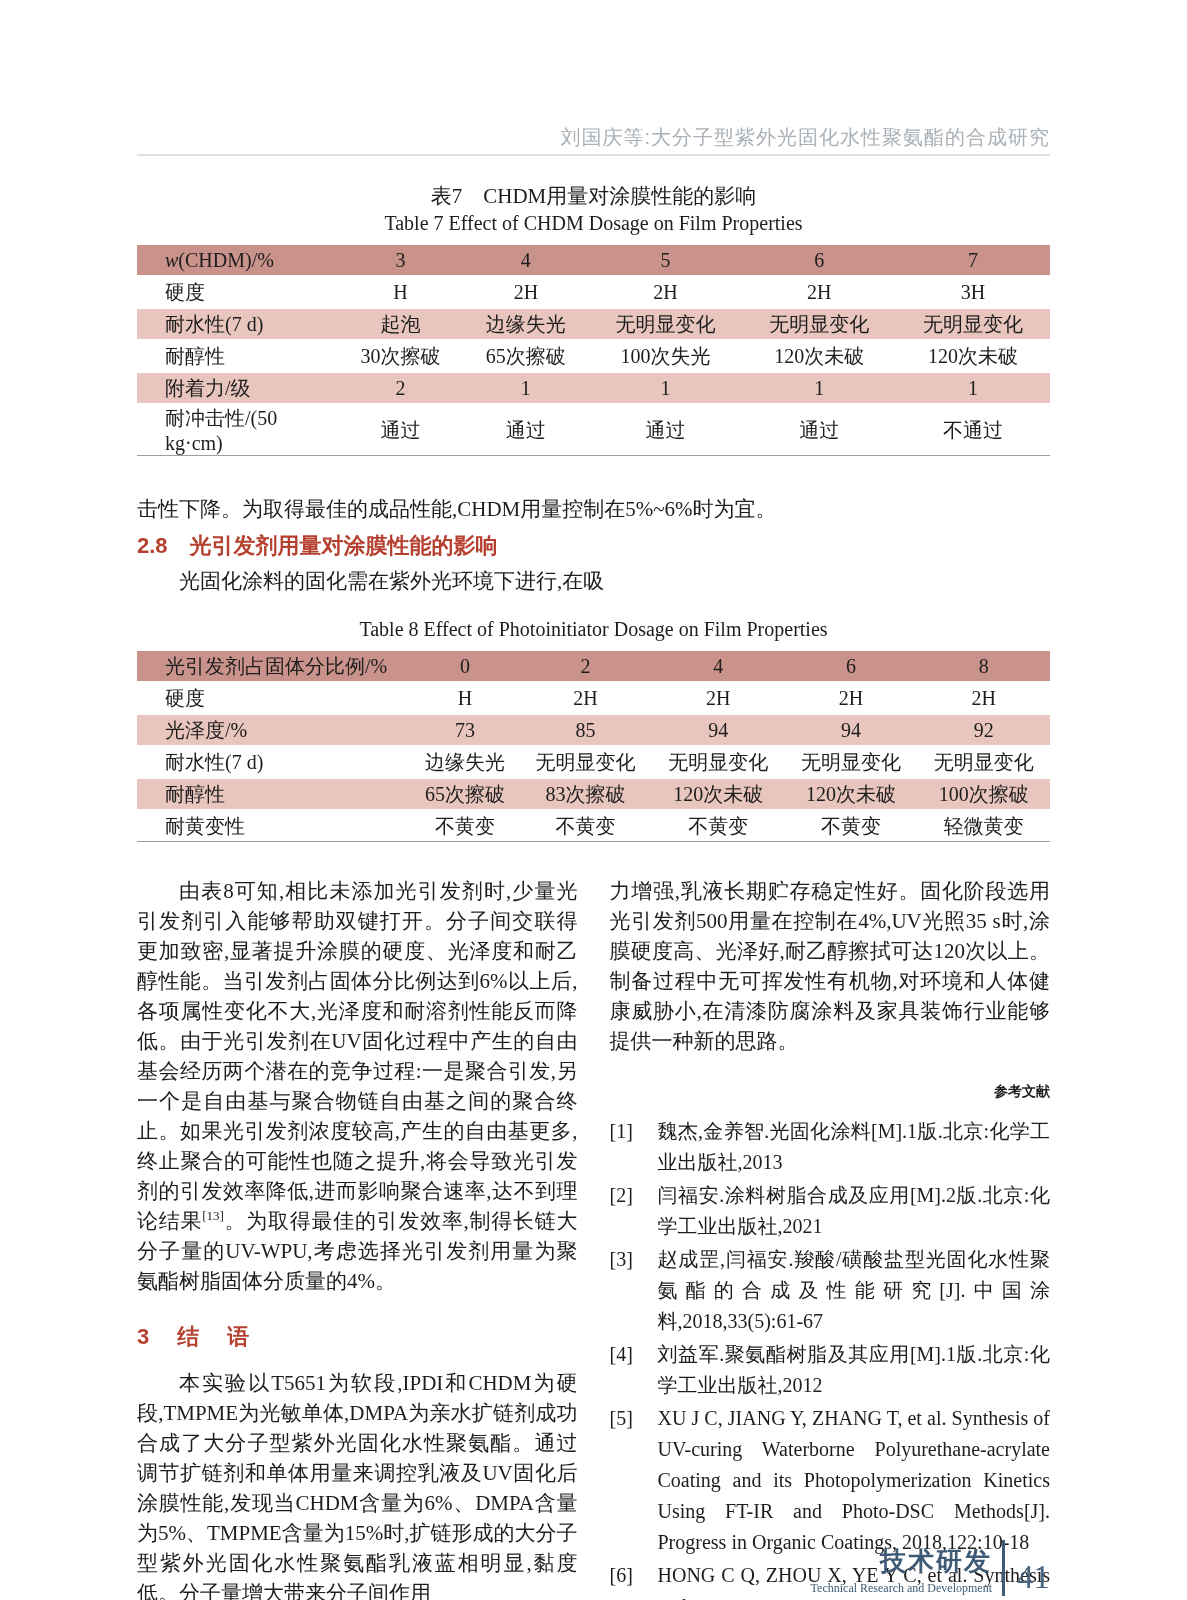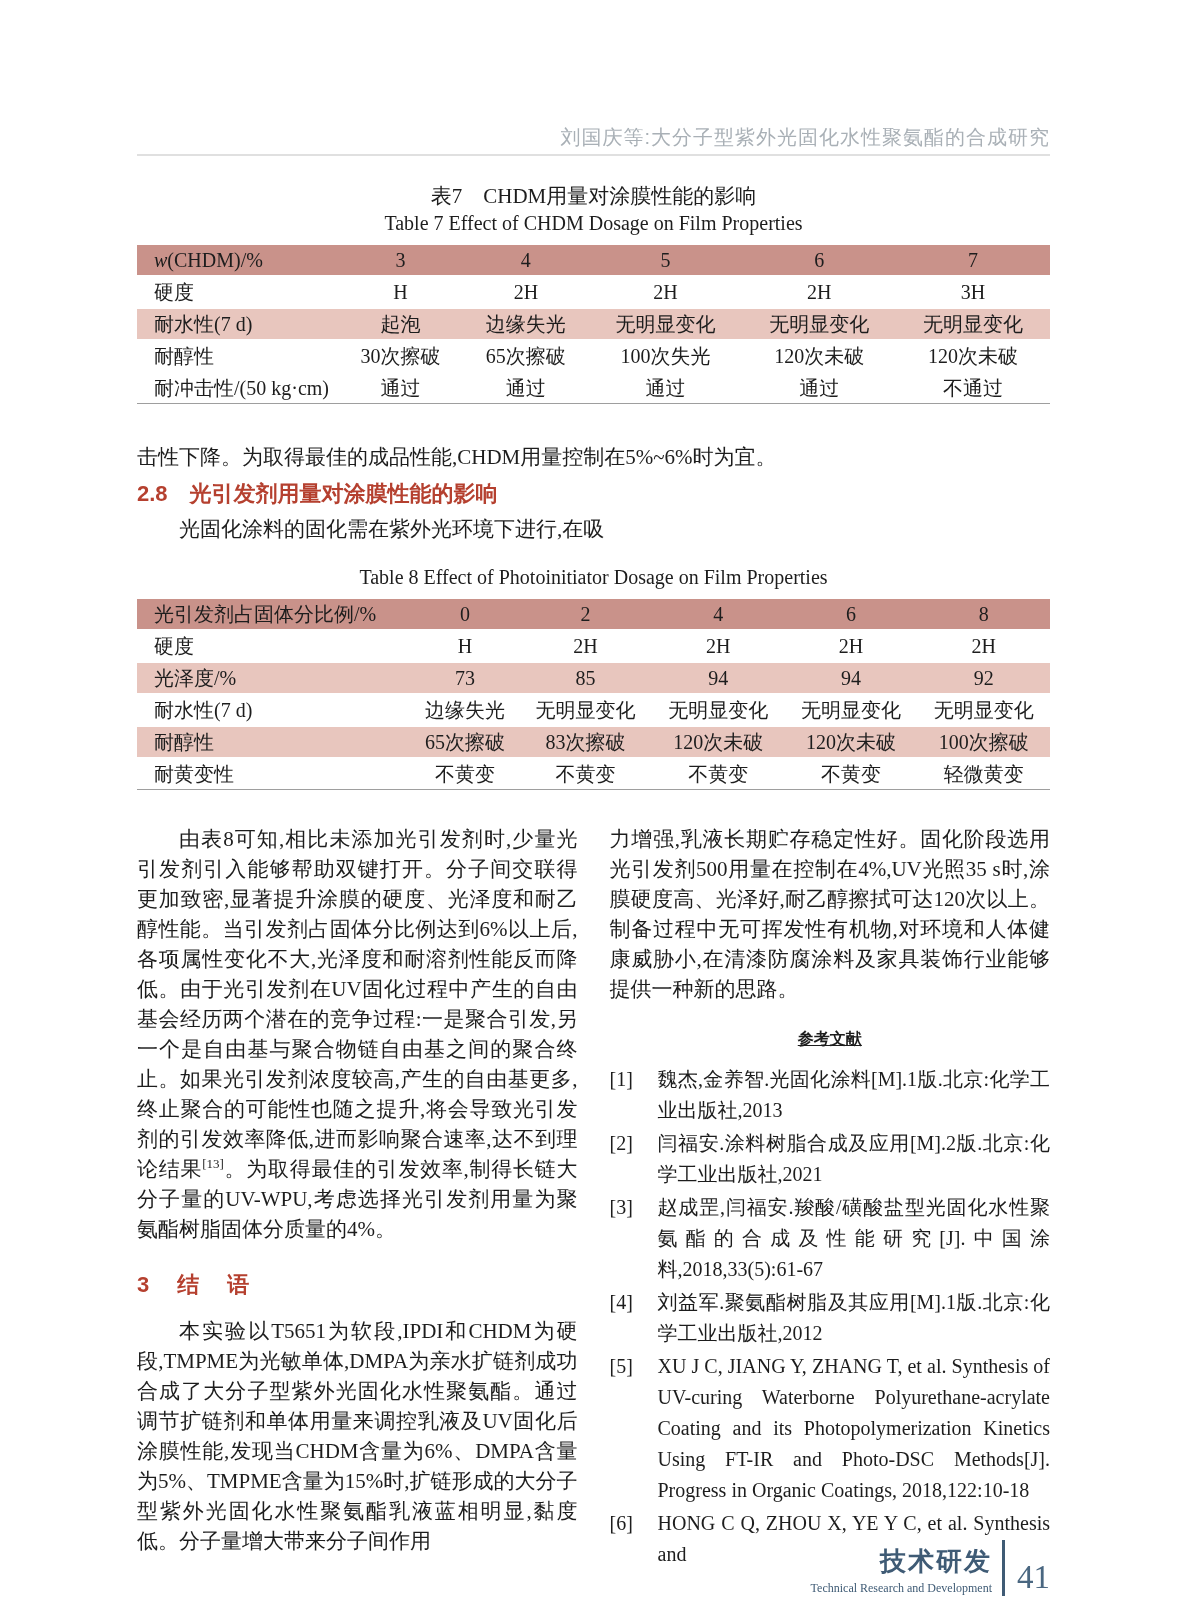--- a/index.html
+++ b/index.html
@@ -14,21 +14,21 @@
     font-family:"Liberation Sans","DejaVu Sans",sans-serif;
     font-size:20px; color:#a9b0b6; letter-spacing:1px;
   }
   .head-rule { position:absolute; top:106px; left:137px; width:913px; height:2px; background:#e0e0e0; }
   .flow { position:absolute; top:128px; left:137px; width:913px; }
 
   .tbl-title-cn { text-align:center; font-weight:normal; font-size:21px; margin:6px 0 2px; }
   .tbl-title-en { text-align:center; font-weight:normal; font-size:20px; margin:2px 0 8px; }
   table.data-table { width:100%; border-collapse:collapse; font-size:20px; border-bottom:1px solid #9e9e9e; }
   table.data-table td { height:30px; text-align:center; padding:0 4px; border-top:2px solid #ffffff; }
-  table.data-table td.lbl { text-align:left; padding-left:17px; }
+  table.data-table td.lbl { text-align:left; padding-left:28px; }
   table.t7 td.lbl { width:22%; }
   table.t8 td.lbl { width:30%; }
   tr.dark td { background:#c9928a; }
   tr.lite td { background:#e8c6be; }
   .ital { font-style:italic; }
 
   .cols { display:flex; gap:32px; text-align:justify; }
   .col { flex:1; font-size:21px; line-height:30px; }
   p.para { margin:0; }
   p.indent { text-indent:2em; margin:0; }
@@ -36,23 +36,22 @@
 
   .h28 {
     font-family:"Liberation Sans","DejaVu Sans",sans-serif; font-weight:bold;
     color:#b5402f; font-size:22px; margin:7px 0 5px; text-align:left; text-indent:0;
   }
   .h3 {
     font-family:"Liberation Sans","DejaVu Sans",sans-serif; font-weight:bold;
     color:#b5402f; font-size:22px; margin:26px 0 16px; letter-spacing:3px; text-indent:0; text-align:left;
   }
   .refs-heading {
-    text-align:center; font-weight:bold; font-size:16px; margin:20px 0 10px;
+    text-align:right; font-weight:bold; font-size:14px; margin:20px 0 10px;
     font-family:"Liberation Sans","DejaVu Sans",sans-serif;
-    text-decoration:underline;
   }
   .ref { display:flex; font-size:20px; line-height:31px; margin-bottom:2px; }
   .ref .num { width:48px; flex:0 0 48px; }
   .ref .txt { flex:1; text-align:justify; }
 
   .footer { position:absolute; right:137px; bottom:52px; display:flex; align-items:flex-end; }
   .footer-left { text-align:right; color:#3f5b75; margin-right:10px; }
   .footer-cn { font-family:"Liberation Sans","DejaVu Sans",sans-serif; font-weight:bold; font-size:26px; letter-spacing:2px; }
   .footer-en { font-size:12px; margin-top:2px; }
   .footer-bar { width:3px; height:56px; background:#3f5b75; margin-right:12px; }
@@ -101,20 +100,28 @@
         <td>无明显变化</td>
       </tr>
       <tr>
         <td class="lbl">耐醇性</td>
         <td>30次擦破</td>
         <td>65次擦破</td>
         <td>100次失光</td>
         <td>120次未破</td>
         <td>120次未破</td>
       </tr>
+      <tr class="lite">
+        <td class="lbl">附着力/级</td>
+        <td>2</td>
+        <td>1</td>
+        <td>1</td>
+        <td>1</td>
+        <td>1</td>
+      </tr>
       <tr>
         <td class="lbl">耐冲击性/(50 kg·cm)</td>
         <td>通过</td>
         <td>通过</td>
         <td>通过</td>
         <td>通过</td>
         <td>不通过</td>
       </tr>
     </tbody>
       </table>

